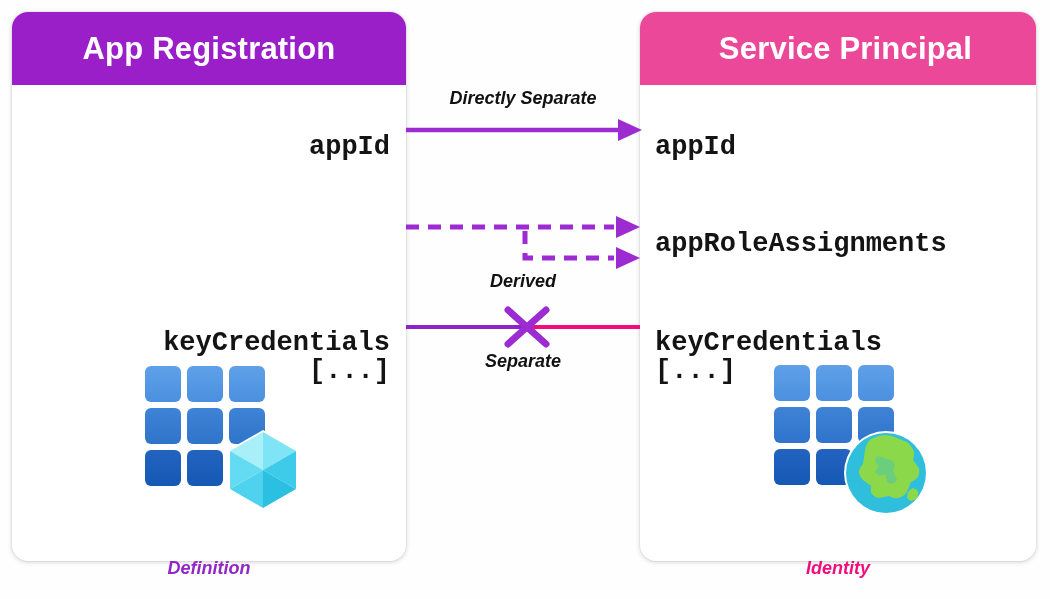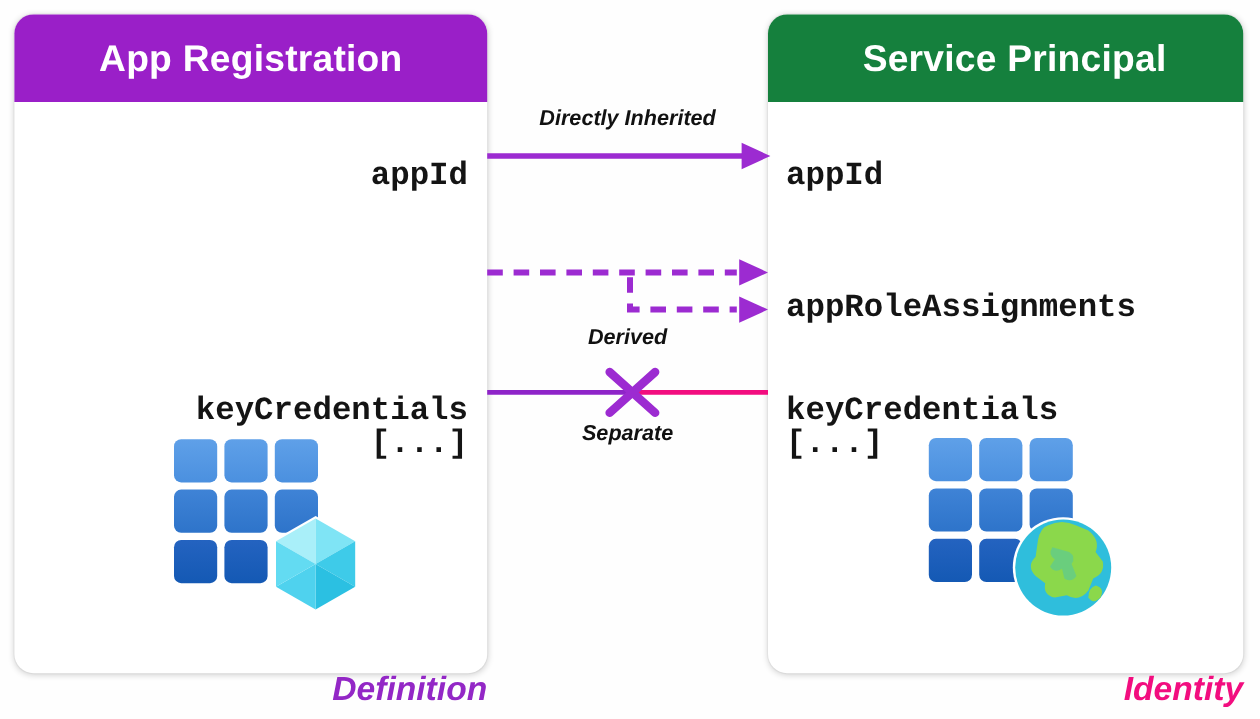--- a/index.html
+++ b/index.html
@@ -15,22 +15,22 @@
   .card-title{color:#ffffff;font-size:31px;font-weight:bold;letter-spacing:0.2px;}
 
   .mono{position:absolute;font-family:"Liberation Mono",monospace;font-weight:bold;
         font-size:27px;line-height:30px;color:#141414;white-space:nowrap;margin-top:18px;}
   .l-field{left:26px;width:364px;text-align:right;}
   .r-field{left:655px;text-align:left;}
 
   .flow-label{position:absolute;left:406px;width:234px;text-align:center;
               font-weight:bold;font-style:italic;font-size:18px;color:#111111;}
 
-  .footer-label{position:absolute;top:558px;text-align:right;font-weight:bold;
-                font-style:italic;font-size:28px;}
+  .footer-label{position:absolute;top:558px;text-align:center;font-weight:bold;
+                font-style:italic;font-size:18px;}
   .footer-label.left{left:12px;width:394px;}
   .footer-label.right{left:640px;width:396px;}
 
   .overlay{position:absolute;left:0;top:0;width:1050px;height:599px;pointer-events:none;}
 
   .grid-icon{position:absolute;display:grid;grid-template-columns:repeat(3,36px);
              grid-template-rows:repeat(3,36px);gap:6px;}
   .grid-icon.left{left:145px;top:366px;}
   .grid-icon.right{left:774px;top:365px;}
   .tile{border-radius:6px;}
@@ -46,35 +46,35 @@
 
 <div class="page">
 
   <div class="card left">
     <div class="card-header" style="background: rgb(154, 31, 200);">
       <span class="card-title">App Registration</span>
     </div>
   </div>
 
   <div class="card right">
-    <div class="card-header" style="background: #15803d; padding-left: 15px;">
+    <div class="card-header" style="background: #ec4899; padding-left: 15px;">
       <span class="card-title">Service Principal</span>
     </div>
   </div>
 
   <div class="mono l-field" style="top:114px">appId</div>
   <div class="mono l-field" style="top:310px">keyCredentials</div>
   <div class="mono l-field" style="top:338px">[...]</div>
 
   <div class="mono r-field" style="top:114px">appId</div>
-  <div class="mono r-field" style="top:224px">appRoleAssignments</div>
+  <div class="mono r-field" style="top:211px">appRoleAssignments</div>
   <div class="mono r-field" style="top:310px">keyCredentials</div>
   <div class="mono r-field" style="top:338px">[...]</div>
 
-  <div class="flow-label" style="top:88px">Directly Inherited</div>
+  <div class="flow-label" style="top:88px">Directly Separate</div>
   <div class="flow-label" style="top:351px">Separate</div>
   <div class="flow-label" style="top:271px">Derived</div>
 
   <div class="footer-label left" style="color: rgb(147, 39, 198);">Definition</div>
   <div class="footer-label right" style="color: rgb(242, 13, 127);">Identity</div>
 
   <svg class="overlay" viewBox="0 0 1050 599" xmlns="http://www.w3.org/2000/svg">
 
     <g>
       <line x1="406" y1="130" x2="620" y2="130" stroke-width="4.5" stroke="#9C2BD1"></line>

